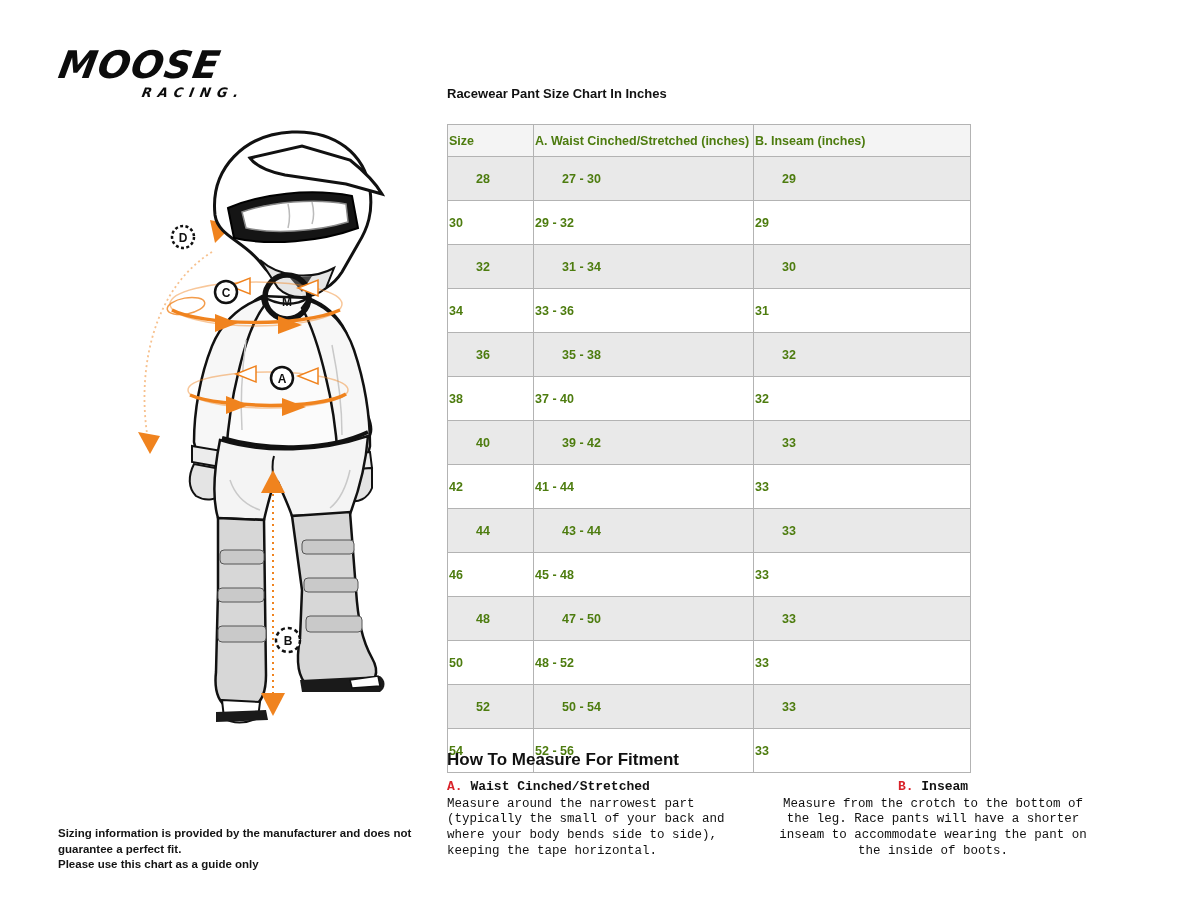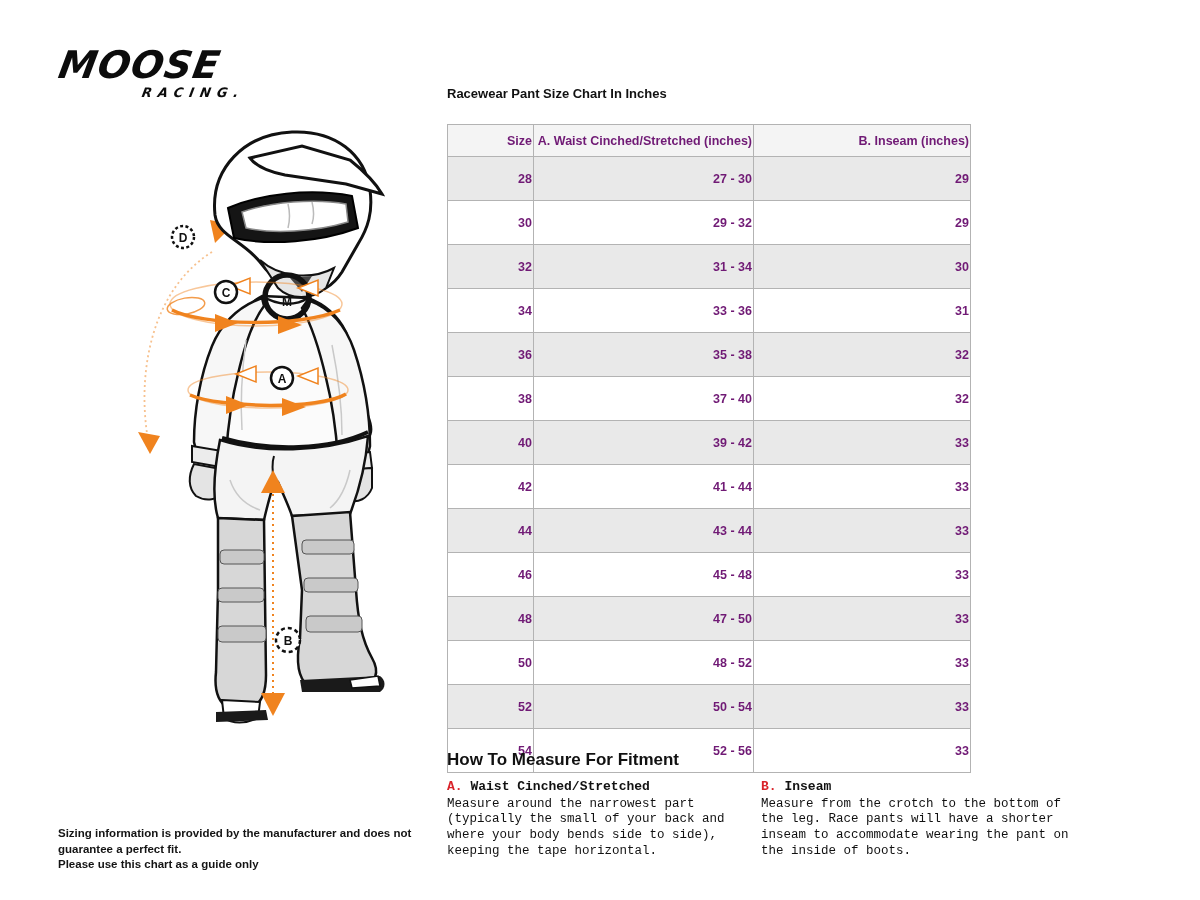--- a/index.html
+++ b/index.html
@@ -10,32 +10,32 @@
   .logo{position:absolute;left:58px;top:46px;width:190px;transform:skewX(-10deg);}
   .logo-moose{font-family:"DejaVu Sans",sans-serif;font-weight:900;font-style:italic;
               font-size:38px;line-height:38px;letter-spacing:1px;color:#0c0c0c;}
   .logo-racing{font-family:"DejaVu Sans",sans-serif;font-weight:900;font-style:italic;
                font-size:13px;letter-spacing:6px;color:#0c0c0c;text-align:right;margin-top:1px;}
 
   
   .chart-title{position:absolute;left:447px;top:86px;font-size:13px;font-weight:bold;color:#111;}
   table.size-table{position:absolute;left:447px;top:124px;border-collapse:collapse;
                    width:523px;table-layout:fixed;}
-  table.size-table th,table.size-table td{border:1px solid #b3b3b3;text-align:right;
-                   font-size:12.5px;color:#701a75;}
+  table.size-table th,table.size-table td{border:1px solid #b3b3b3;text-align:left;
+                   font-size:12.5px;color:#4d7c0f;}
   table.size-table th{height:29px;background:#f4f4f4;font-weight:bold;}
   table.size-table td{height:41px;font-weight:bold;background:#fff;}
   table.size-table tr.shade td{background:#e9e9e9;padding-left:28px;}
   col.c-size{width:86px;} col.c-waist{width:220px;} col.c-inseam{width:217px;}
 
   
   .howto-title{position:absolute;left:447px;top:750px;font-size:17px;font-weight:bold;color:#111;}
   .measure-col{position:absolute;top:779px;font-size:12.5px;line-height:1.27;color:#111;font-family:Liberation Mono, monospace;}
   .measure-col.col-a{left:447px;width:300px;}
-  .measure-col.col-b{left:761px;width:312px;}
+  .measure-col.col-b{left:777px;width:312px;text-align:center;}
   .measure-head{font-weight:bold;font-size:13px;margin-bottom:1px;}
   .measure-letter{color:#d9232a;}
 
   
   .footnote{position:absolute;left:58px;top:826px;width:380px;font-size:11.5px;
             line-height:1.35;font-weight:bold;color:#141414;}
 
   
   .rider{position:absolute;left:50px;top:120px;}
   .lbl{font-family:"Liberation Sans",sans-serif;font-weight:bold;font-size:12px;fill:#111;

